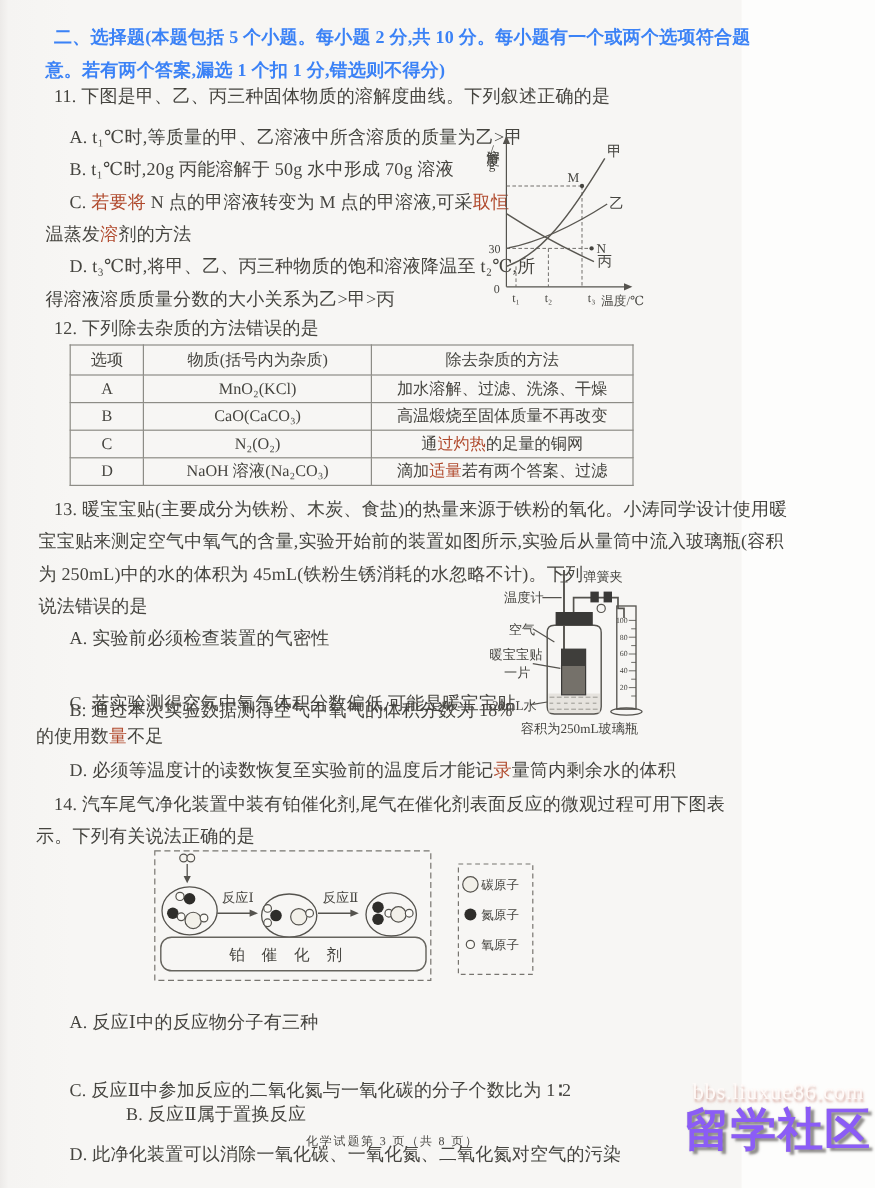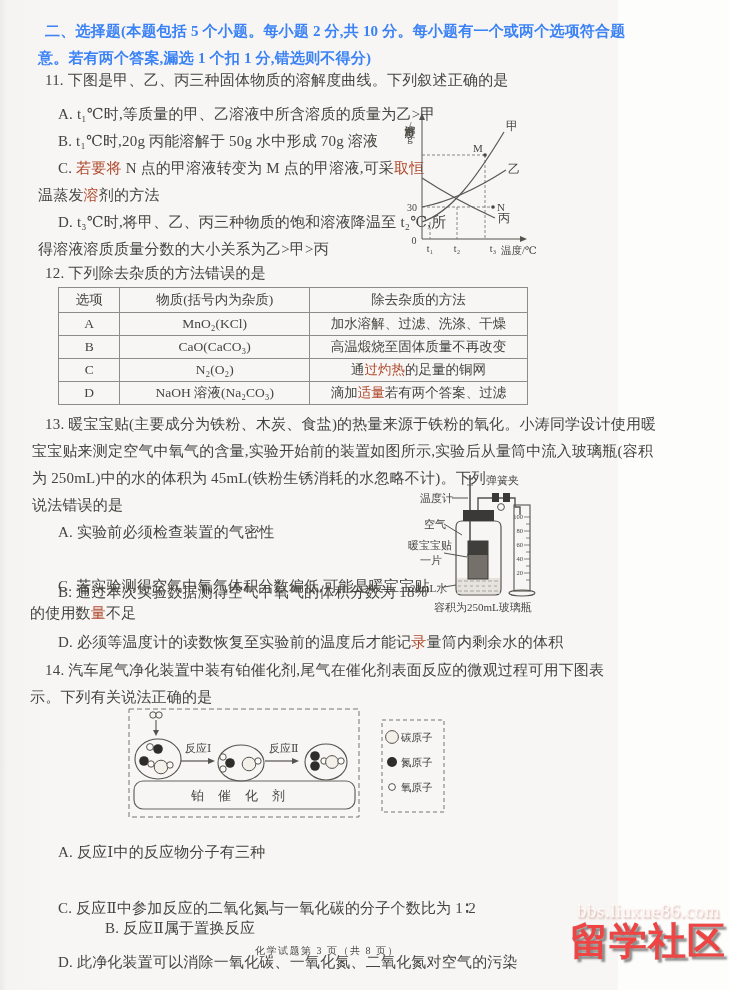--- a/index.html
+++ b/index.html
@@ -11,21 +11,21 @@
   .bold{font-weight:bold;color:#3b82f6;}
   .seg-r{color:#b0492c;}
   table.q12{position:absolute;left:58px;top:287px;width:470px;border-collapse:collapse;
             font-size:13.5px;color:#45443f;}
   table.q12 th,table.q12 td{border:1px solid #8d8c86;text-align:center;padding:1px 3px;height:20px;font-weight:normal;}
   table.q12 th{height:22px;}
   svg text{font-family:"Liberation Serif","DejaVu Serif",serif;fill:#45443f;}
   .ylab{position:absolute;left:404px;top:116px;writing-mode:vertical-rl;text-orientation:upright;
         font-size:11px;color:#45443f;letter-spacing:1px;line-height:11px;}
   .footer{position:absolute;left:255px;top:944px;font-size:10px;color:#4a4944;letter-spacing:1.5px;}
-  .wm-title{position:absolute;left:570px;top:916px;font-size:38px;font-weight:bold;color:#ef4444;
+  .wm-title{position:absolute;left:570px;top:916px;font-size:38px;font-weight:bold;color:#8b5cf6;
             letter-spacing:1px;text-shadow:3px 3px 2px rgba(115,113,110,.8),0 0 1px rgba(150,148,145,.6);}
   .wm-url{position:absolute;left:577px;top:900px;font-size:19px;font-weight:normal;color:rgba(255,250,248,.97);
           letter-spacing:.5px;text-shadow:1px 2px 2px rgba(193,122,108,.6);}
 </style>
 </head>
 <body>
 
 <div class="page">
   <div class="scan"></div>
 

